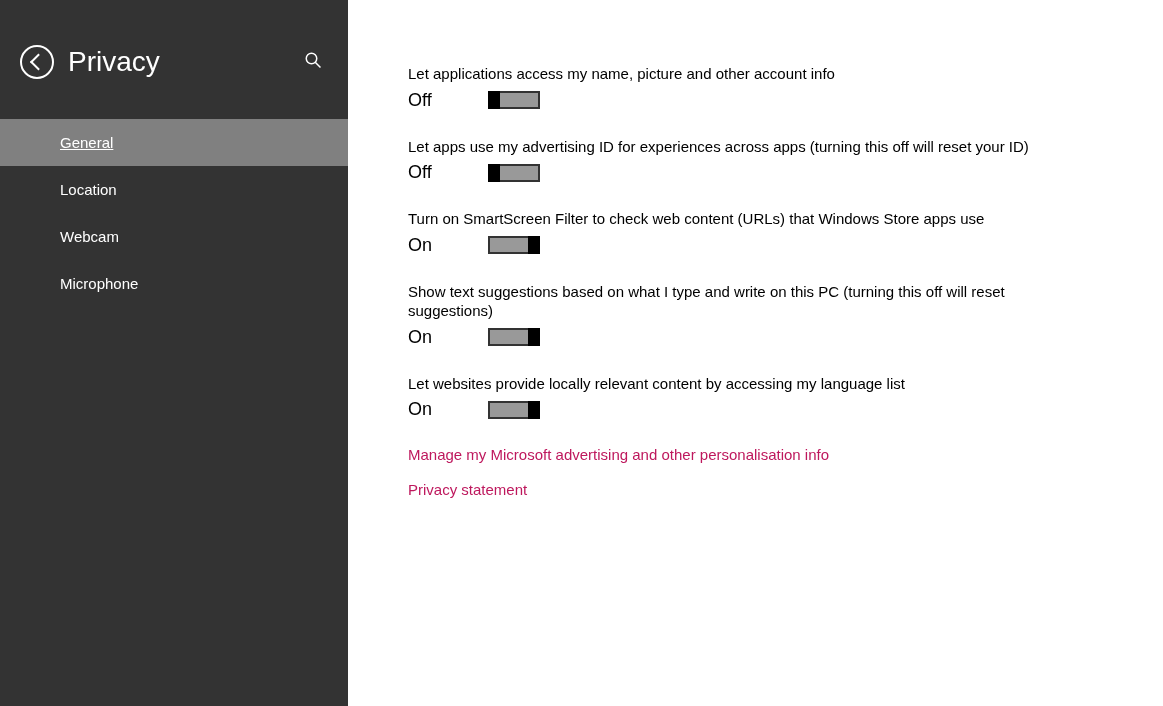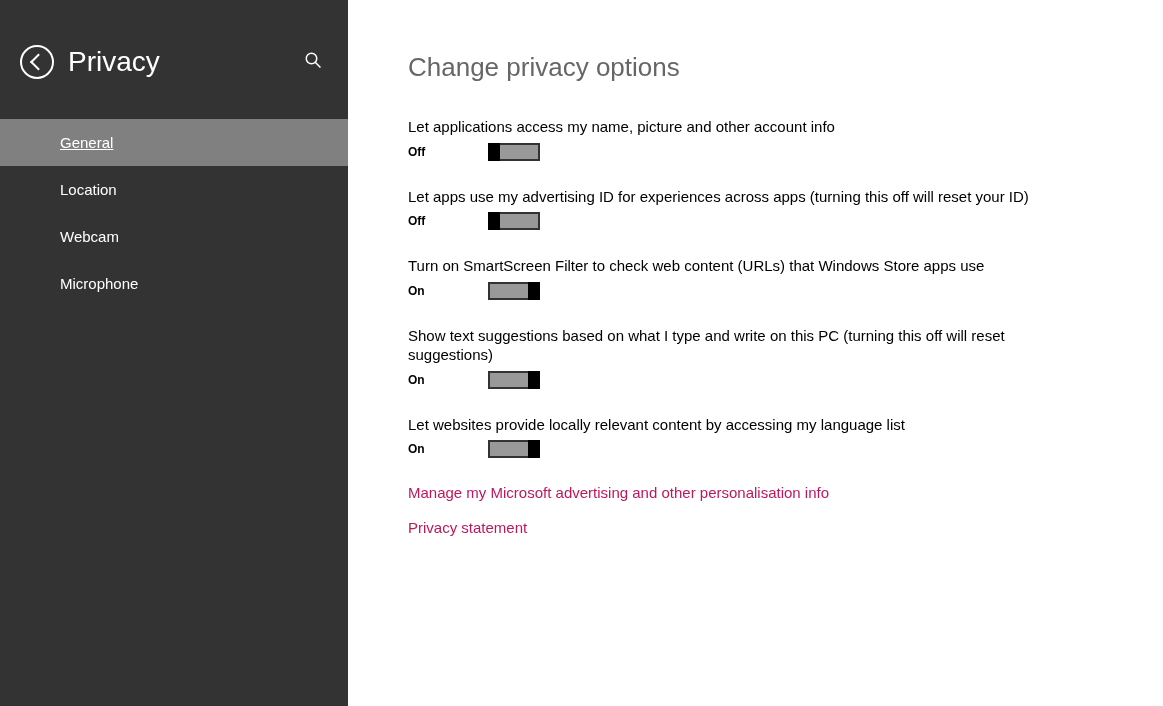--- a/index.html
+++ b/index.html
@@ -75,22 +75,22 @@
     font-weight:400;
     line-height:1.3;
     margin-bottom:6px;
     margin-top:12px;
   }
   .option-row {
     display:flex;
     align-items:center;
   }
   .option-state {
-    font-size:12px;
-    font-weight:700;
+    font-size:18px;
+    font-weight:400;
     width:80px;
   }
   .toggle {
     width:52px; height:18px;
     background:#999;
     position:relative;
     cursor:pointer;
     border:2px solid #333;
   }
   .toggle .knob {
@@ -128,21 +128,20 @@
   </div>
   <div class="nav">
     <div class="nav-item active"><span>General</span></div>
     <div class="nav-item"><span>Location</span></div>
     <div class="nav-item"><span>Webcam</span></div>
     <div class="nav-item"><span>Microphone</span></div>
   </div>
 </div>
 
 <div class="content">
-  <div class="content-title">Change privacy options</div>
 
   <div class="option">
     <div class="option-label">Let applications access my name, picture and other account info</div>
     <div class="option-row">
       <div class="option-state">Off</div>
       <div class="toggle off">
           <div class="knob"></div>
         </div>
     </div>
   </div>

